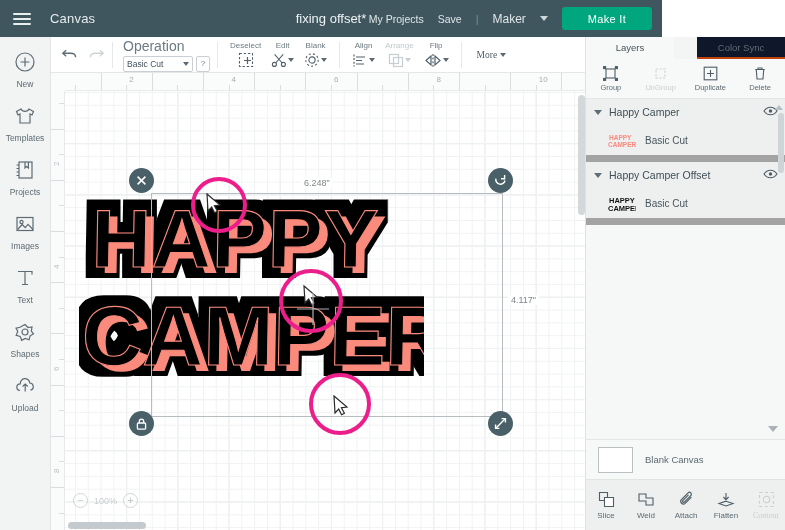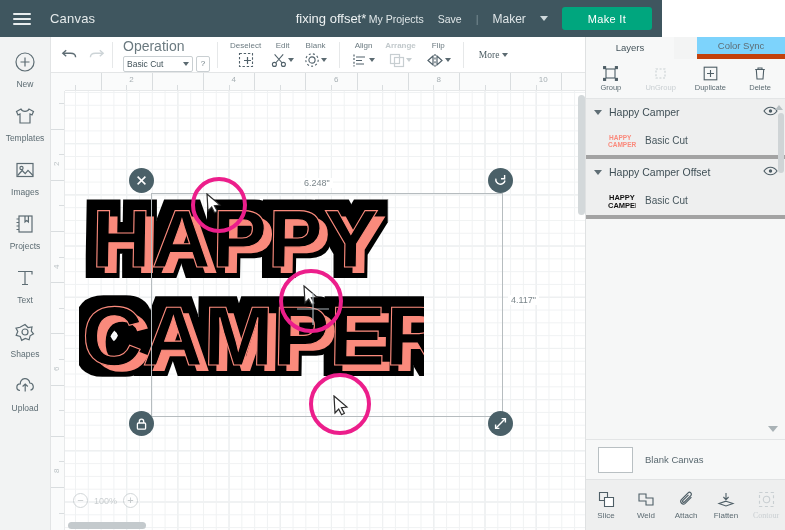--- a/index.html
+++ b/index.html
@@ -61,21 +61,21 @@
     width:70px; height:16px; border:1px solid #c9cfd2; border-radius:2px; background:#fff;
     font-size:8.5px; color:#42535a; display:flex; align-items:center;
     justify-content:space-between; padding:0 3px; cursor:pointer;
   }
   .op-help { width:14px; height:16px; border:1px solid #c9cfd2; border-radius:2px;
      font-size:8px; color:#6b7a80; display:flex; align-items:center; justify-content:center;
      background:#fff; cursor:pointer;}
   .tool { display:flex; flex-direction:column; align-items:center; width:auto;
      min-width:30px; padding:0 5px; cursor:pointer;}
   .tool-lbl { font-size:8px; color:#6b7a80; margin-bottom:2px; white-space:nowrap;}
-  .tool-lbl.dim { color:#c2c9cc;font-weight:bold; }
+  .tool-lbl.dim { color:#c2c9cc; }
   .tool-ico { height:17px; display:flex; align-items:center; justify-content:center; gap:1px; color:#51616a;}
   .tool-ico.dim { color:#c7ced1; }
   .caret { width:0;height:0;border-left:3px solid transparent;border-right:3px solid transparent;
           border-top:4px solid #5b6a71; }
   .caret.dim { border-top-color:#c7ced1; }
   .more { font-size:9.5px; color:#4d5d64; display:flex; align-items:center; gap:3px;
      margin-left:8px; cursor:pointer;font-family:Liberation Serif, serif;}
 
   
   .canvasarea { position:absolute; left:51px; top:73px; width:534px; height:457px; background:#fff; overflow:hidden;}
@@ -126,33 +126,33 @@
   .zbtn { width:15px;height:15px;border:1px solid #9aa4a9;border-radius:50%;
      display:flex;align-items:center;justify-content:center;font-size:11px;color:#7c868b;
      background:#fff; cursor:pointer; line-height:1;}
   .zval { font-size:9px; color:#8d979b; }
 
   
   .rpanel { position:absolute; left:585px; top:37px; width:200px; height:493px;
      background:#f3f4f4; border-left:1px solid #dfe1e2; }
   .rtabs { display:flex; height:22px;gap:23px; }
   .rtab { flex:1; display:flex; align-items:center; justify-content:center;
-     font-size:9.5px; color:#5e6d74; background:#7dd3fc; cursor:pointer;
-     border-bottom:5px solid #c2410c; }
+     font-size:9.5px; color:#5e6d74; background:#0f172a; cursor:pointer;
+     border-bottom:2px solid #c2410c; }
   .rtab.active { background:#f7f8f8; border-bottom:1px solid #f7f8f8; color:#44545b;}
   .ractions { display:flex; height:40px; background:#f7f8f8; border-bottom:1px solid #e3e5e6;}
   .ract { flex:1; display:flex; flex-direction:column; align-items:center; justify-content:center;
      cursor:pointer; gap:2px;}
   .ract-ico { height:16px; display:flex; align-items:center; justify-content:center; color:#4e5e66;}
   .ract-ico.dim { color:#c9cfd2; }
   .ract-lbl { font-size:7.5px; color:#5c6b72; }
   .ract-lbl.dim { color:#c9cfd2; }
 
   .layerlist { position:absolute; left:0; top:62px; width:200px; height:389px; background:#f6f7f7;}
-  .lgroup { background:#eeefef; border-bottom:4px solid #a3a3a3; }
+  .lgroup { background:#eeefef; border-bottom:7px solid #a3a3a3; }
   .lhead { display:flex; align-items:center; height:26px; padding:0 8px; cursor:pointer;}
   .ltri { width:0;height:0;border-left:4px solid transparent;border-right:4px solid transparent;
      border-top:5px solid #5f6e75; margin-right:7px;}
   .lname { font-size:10.5px; color:#3f4f56; flex:1; }
   .eye { cursor:pointer; }
   .lchild { display:flex; align-items:center; height:30px; padding:0 8px 0 22px; cursor:pointer;}
   .thumb { width:28px; height:15px; margin-right:9px; }
   .lchild-lbl { font-size:10px; color:#46565d;}
   .lscroll { position:absolute; right:2px; top:4px; width:6px; height:60px;
      background:#cfd4d6; border-radius:3px; cursor:pointer;}
@@ -216,37 +216,37 @@
         <svg width="24" height="21" viewBox="0 0 24 21" fill="none" stroke="#5d6c73" stroke-width="1.2">
           <path d="M8 3L3.5 5.5 5 9l2-1v9h10V8l2 1 1.5-3.5L16 3c-.7 1.7-2.2 2.4-4 2.4S8.7 4.7 8 3z"></path>
         </svg>
       </div>
       <div class="rail-lbl">Templates</div>
     </div>
 
     <div class="rail-item">
       <div class="rail-ico">
         <svg width="22" height="22" viewBox="0 0 22 22" fill="none" stroke="#5d6c73" stroke-width="1.2">
+          <rect x="5" y="3" width="13" height="16"></rect>
+          <path d="M5 6H2.5M5 9.5H2.5M5 13H2.5M5 16.5H2.5"></path>
+          <path d="M11 3v6l1.7-1.4L14.4 9V3"></path>
+        </svg>
+      </div>
+      <div class="rail-lbl">Projects</div>
+    </div>
+
+    <div class="rail-item">
+      <div class="rail-ico">
+        <svg width="22" height="22" viewBox="0 0 22 22" fill="none" stroke="#5d6c73" stroke-width="1.2">
           <rect x="3" y="4.5" width="16" height="13"></rect>
           <circle cx="7.5" cy="9" r="1.6"></circle>
           <path d="M3.6 16.5l4.6-5 3 3.2 2.8-3.4 5 5.2"></path>
         </svg>
       </div>
       <div class="rail-lbl">Images</div>
-    </div>
-
-    <div class="rail-item">
-      <div class="rail-ico">
-        <svg width="22" height="22" viewBox="0 0 22 22" fill="none" stroke="#5d6c73" stroke-width="1.2">
-          <rect x="5" y="3" width="13" height="16"></rect>
-          <path d="M5 6H2.5M5 9.5H2.5M5 13H2.5M5 16.5H2.5"></path>
-          <path d="M11 3v6l1.7-1.4L14.4 9V3"></path>
-        </svg>
-      </div>
-      <div class="rail-lbl">Projects</div>
     </div>
 
     <div class="rail-item">
       <div class="rail-ico">
         <svg width="22" height="22" viewBox="0 0 22 22" fill="none" stroke="#5d6c73" stroke-width="1.2">
           <path d="M4 4.5h14v3M11 4.5v13M8 17.5h6"></path>
         </svg>
       </div>
       <div class="rail-lbl">Text</div>
     </div>

